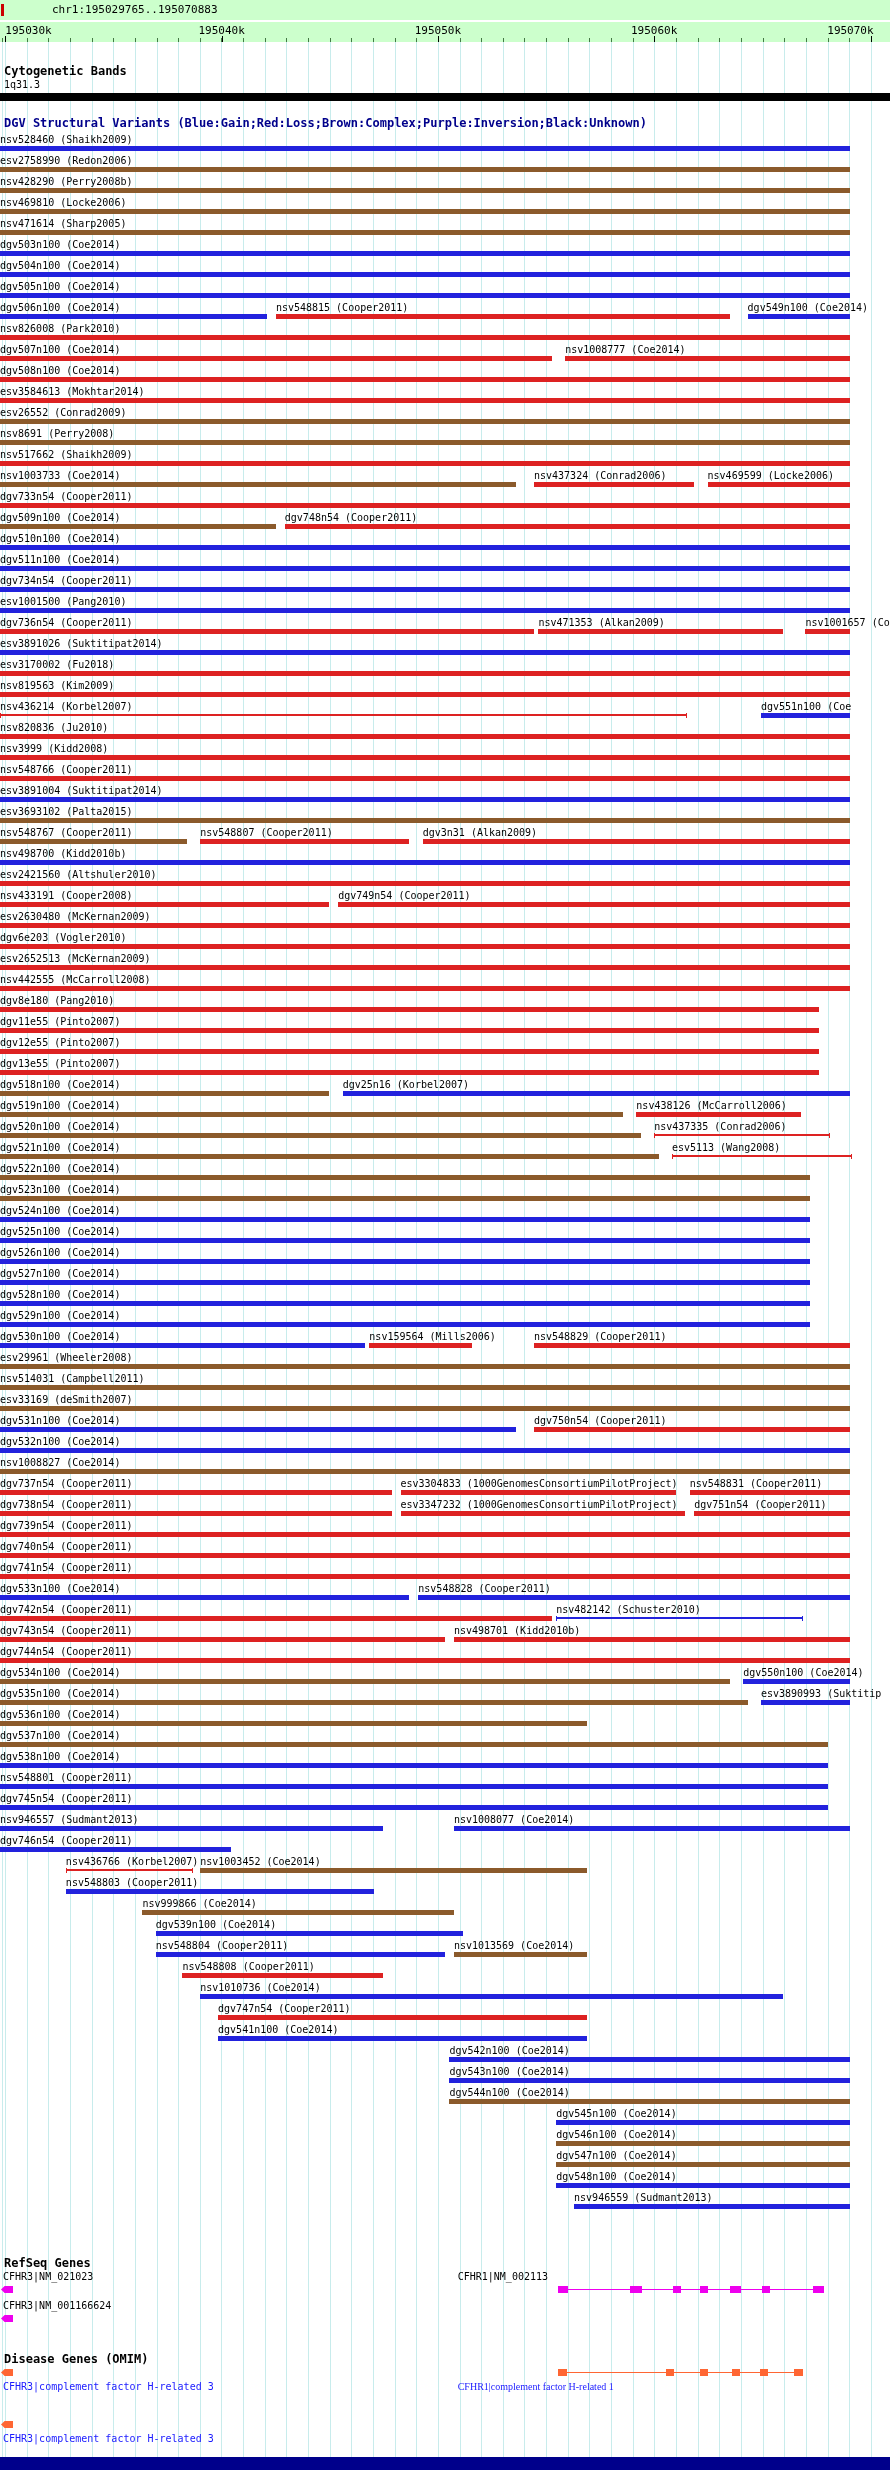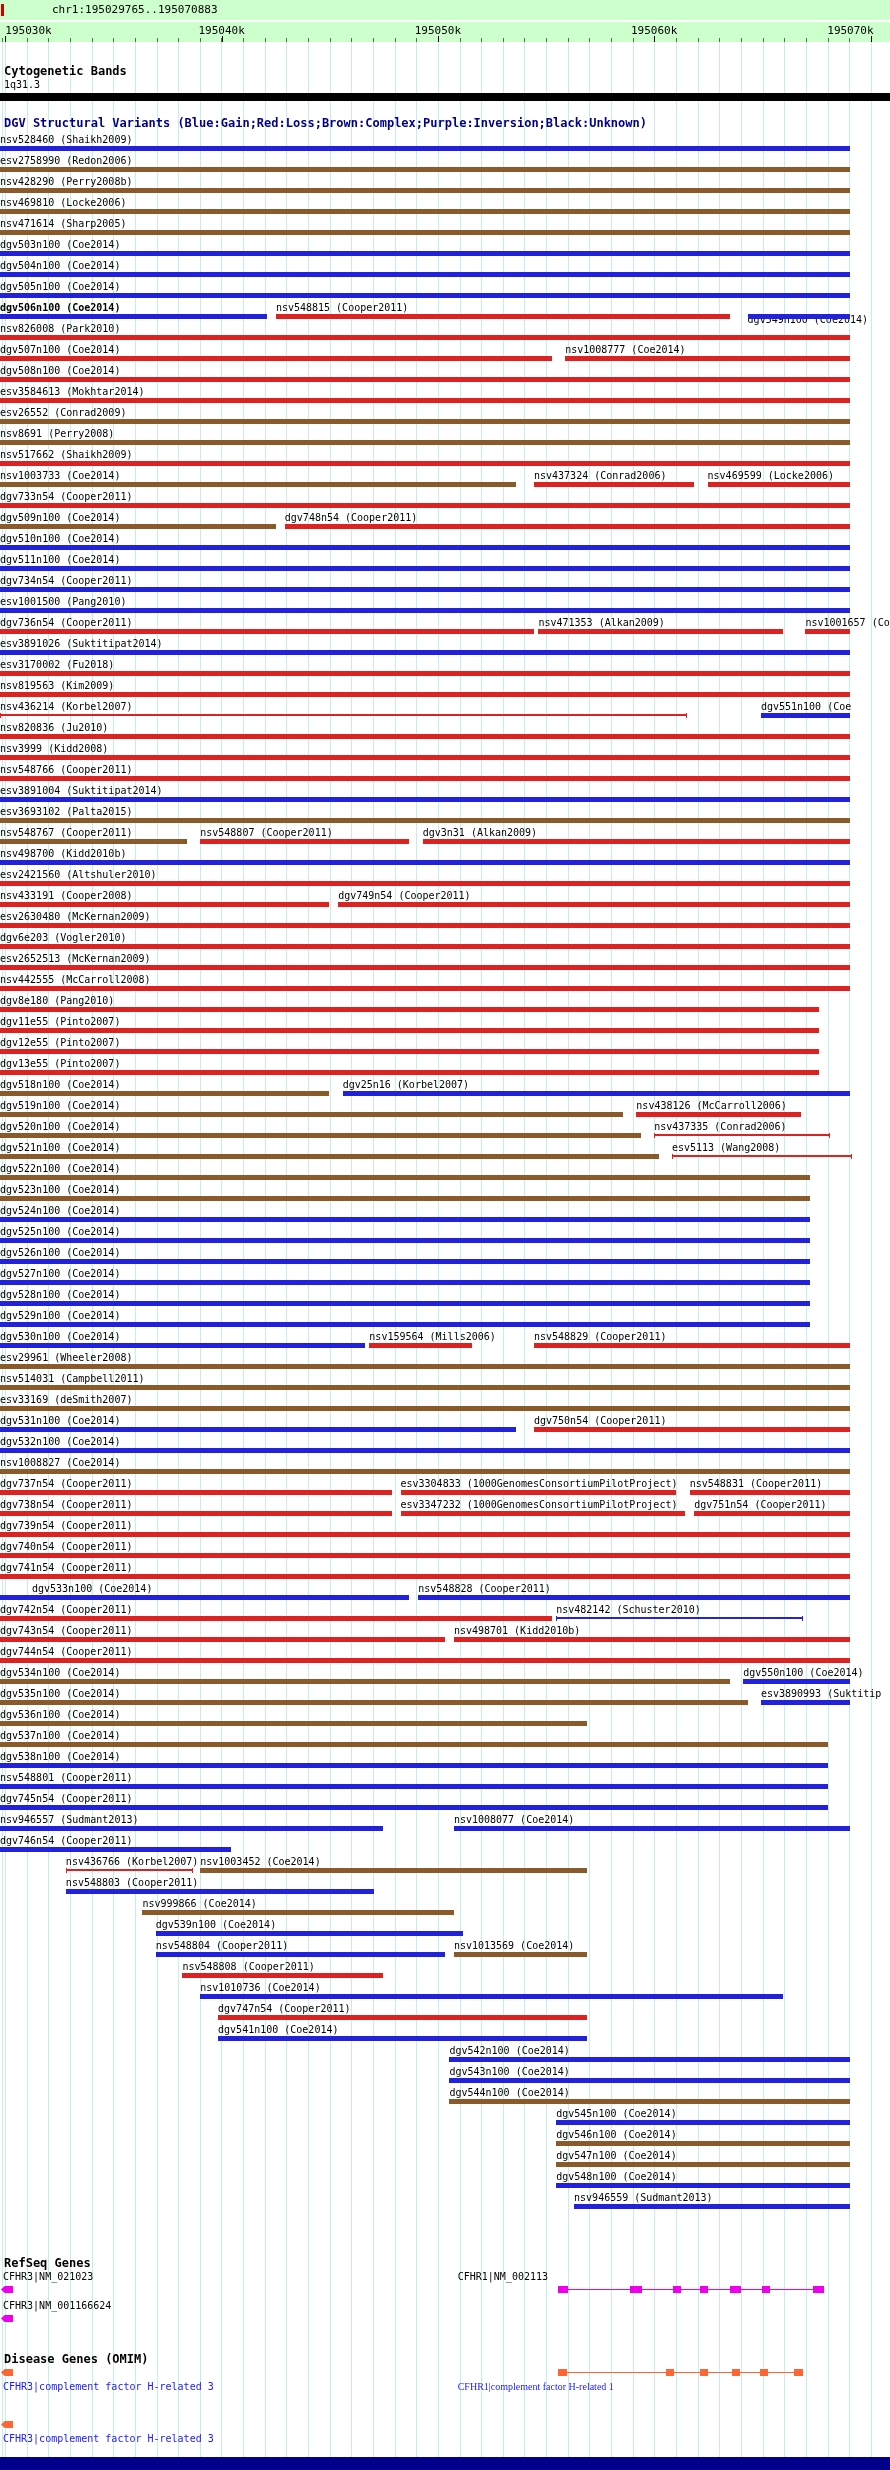--- a/index.html
+++ b/index.html
@@ -97,25 +97,25 @@
       </div>
       <div class="vrow">
         <span class="vlabel" style="left: 0%;">dgv504n100 (Coe2014)</span>
         <div class="vbar" title="dgv504n100 (Coe2014)" style="left: 0%; width: 95.5%; --c: #2222dd;"></div>
       </div>
       <div class="vrow">
         <span class="vlabel" style="left: 0%;">dgv505n100 (Coe2014)</span>
         <div class="vbar" title="dgv505n100 (Coe2014)" style="left: 0%; width: 95.5%; --c: #2222dd;"></div>
       </div>
       <div class="vrow">
-        <span class="vlabel" style="left: 0%; font-weight: bold;">dgv506n100 (Coe2014)</span>
+        <span class="vlabel" style="left: 0%;">dgv506n100 (Coe2014)</span>
         <div class="vbar" title="dgv506n100 (Coe2014)" style="left: 0%; width: 30%; --c: #2222dd;"></div>
         <span class="vlabel" style="left: 31%;">nsv548815 (Cooper2011)</span>
         <div class="vbar" title="nsv548815 (Cooper2011)" style="left: 31%; width: 51%; --c: #dd2222;"></div>
-        <span class="vlabel" style="left: 84%; margin-top: 12px;">dgv549n100 (Coe2014)</span>
+        <span class="vlabel" style="left: 84%;">dgv549n100 (Coe2014)</span>
         <div class="vbar" title="dgv549n100 (Coe2014)" style="left: 84%; width: 11.5%; --c: #2222dd;"></div>
       </div>
       <div class="vrow">
         <span class="vlabel" style="left: 0%;">nsv826008 (Park2010)</span>
         <div class="vbar" title="nsv826008 (Park2010)" style="left: 0%; width: 95.5%; --c: #dd2222;"></div>
       </div>
       <div class="vrow">
         <span class="vlabel" style="left: 0%;">dgv507n100 (Coe2014)</span>
         <div class="vbar" title="dgv507n100 (Coe2014)" style="left: 0%; width: 62%; --c: #dd2222;"></div>
         <span class="vlabel" style="left: 63.5%;">nsv1008777 (Coe2014)</span>
@@ -387,21 +387,21 @@
       </div>
       <div class="vrow">
         <span class="vlabel" style="left: 0%;">dgv740n54 (Cooper2011)</span>
         <div class="vbar" title="dgv740n54 (Cooper2011)" style="left: 0%; width: 95.5%; --c: #dd2222;"></div>
       </div>
       <div class="vrow">
         <span class="vlabel" style="left: 0%;">dgv741n54 (Cooper2011)</span>
         <div class="vbar" title="dgv741n54 (Cooper2011)" style="left: 0%; width: 95.5%; --c: #dd2222;"></div>
       </div>
       <div class="vrow">
-        <span class="vlabel" style="left: 0%; padding-left: 32px;">dgv533n100 (Coe2014)</span>
+        <span class="vlabel" style="left: 0%;">dgv533n100 (Coe2014)</span>
         <div class="vbar" title="dgv533n100 (Coe2014)" style="left: 0%; width: 46%; --c: #2222dd;"></div>
         <span class="vlabel" style="left: 47%;">nsv548828 (Cooper2011)</span>
         <div class="vbar" title="nsv548828 (Cooper2011)" style="left: 47%; width: 48.5%; --c: #2222dd;"></div>
       </div>
       <div class="vrow">
         <span class="vlabel" style="left: 0%;">dgv742n54 (Cooper2011)</span>
         <div class="vbar" title="dgv742n54 (Cooper2011)" style="left: 0%; width: 62%; --c: #dd2222;"></div>
         <span class="vlabel" style="left: 62.5%;">nsv482142 (Schuster2010)</span>
         <div class="vbar vline" title="nsv482142 (Schuster2010)" style="left: 62.5%; width: 27.5%; --c: #2222dd;"></div>
       </div>

